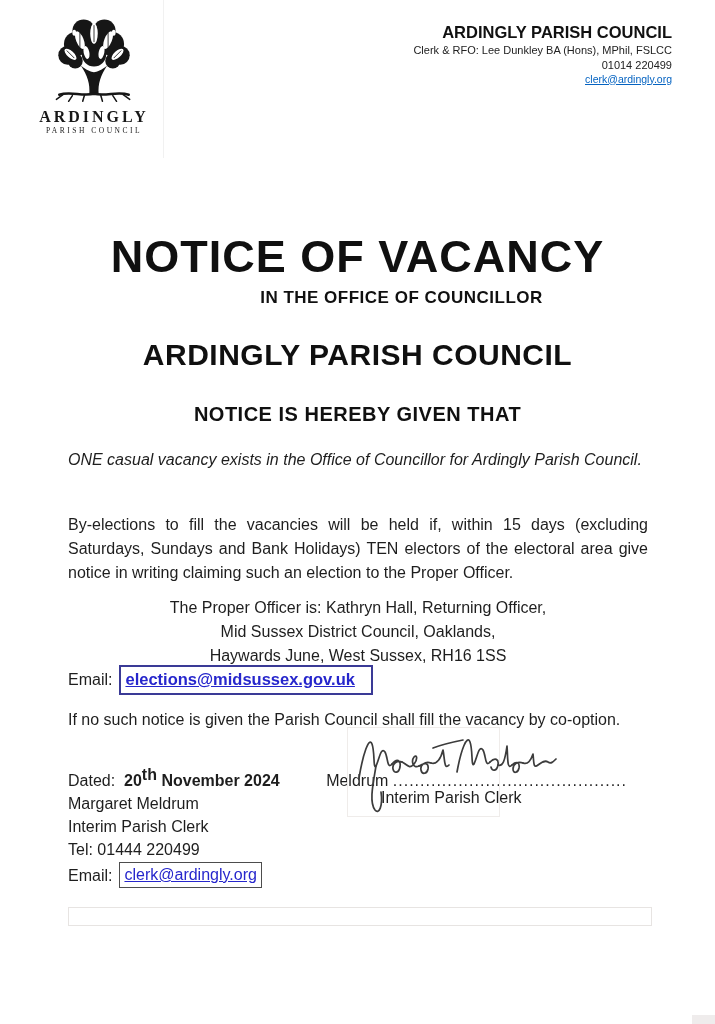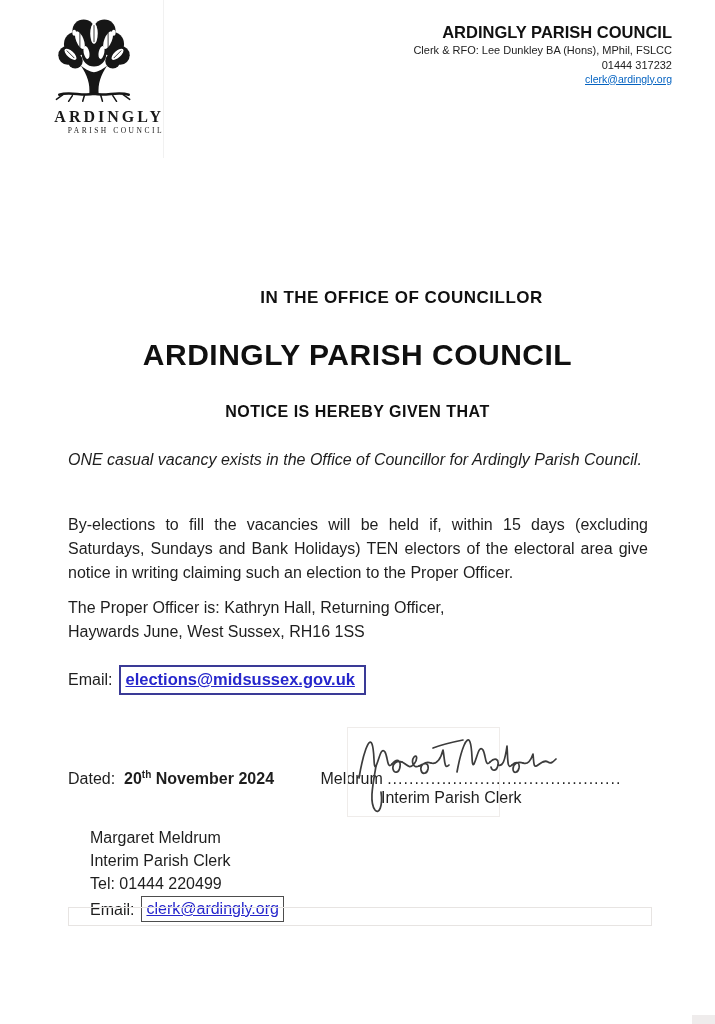--- a/index.html
+++ b/index.html
@@ -2,66 +2,66 @@
 <html><head>
 <meta charset="utf-8">
 <style>
   html,body { margin:0; padding:0; background:#ffffff; }
   .page {
     position:relative; width:715px; height:1024px; margin:0 auto;
     background:#ffffff; overflow:hidden;
     font-family:"Liberation Sans", sans-serif; color:#1e1e1e;
   }
   
-  .logo-block { position:absolute; left:24px; top:12px; width:140px; text-align:right; }
+  .logo-block { position:absolute; left:24px; top:12px; width:140px; text-align:center; }
   .logo-tree { display:block; margin:0 auto; }
   .logo-name { font-family:"Liberation Serif", serif; font-weight:bold; font-size:16px; letter-spacing:3px; color:#181818; margin-top:2px; }
   .logo-sub  { font-family:"Liberation Serif", serif; font-size:7.5px; letter-spacing:2.5px; color:#222; margin-top:0; }
   .logo-edge { position:absolute; left:163px; top:0; width:1px; height:158px; background:#f1f1f1; }
 
   .header-block { position:absolute; right:43px; top:24px; text-align:right; line-height:1; }
   .header-org   { font-size:16.5px; font-weight:bold; color:#111; }
   .header-line  { font-size:11px; margin-top:4px; color:#222; }
   .header-email a, .header-email { color:#0563C1; text-decoration:underline; font-size:10.5px; margin-top:3px; display:block; }
 
   
   .centered { position:absolute; left:0; width:100%; text-align:center; color:#101010; }
   .title-main    { top:231px; font-size:45px; font-weight:bold; letter-spacing:1px; }
   .title-sub     { top:288px; font-size:17px; font-weight:bold; letter-spacing:0.5px;margin-left:44px; }
   .title-council { top:338px; font-size:30px; font-weight:bold; letter-spacing:0.5px; }
-  .title-given   { top:403px; font-size:16px; font-weight:bold; letter-spacing:0.5px; }
+  .title-given   { top:403px; font-size:20px; font-weight:bold; letter-spacing:0.5px; }
 
   
   .bodytext { position:absolute; left:68px; width:580px; font-size:16px; line-height:24px; color:#1e1e1e; }
   .justify { text-align:justify; }
   .p1 { top:448px;font-style:italic; }
   .p2 { top:513px; }
-  .p3 { top:596px; }
+  .p3 { top:596px;text-align:center; }
   .p4 { top:708px; }
 
   .email-row { display:flex; align-items:center; }
   .email-row-1 { top:665px; }
   .email-label { margin-right:7px; }
-  .link-box-1 { border:2px solid #3a3a96; padding:0 9px 1px 4px; }
+  .link-box-1 { border:2px solid #3a3a96; padding:0 16px 1px 4px; }
   .link-box-1 a { color:#2626cc; font-weight:bold; text-decoration:underline; font-size:16.5px; }
   .link-box-2 { border:1px solid #4d4d4d; padding:0 4px 1px 4px; }
   .link-box-2 a { color:#2626cc; text-decoration:underline; font-size:16px; }
 
   .dated-row { top:763px; white-space:nowrap; }
   .dated-strong { font-weight:bold; }
-  .dated-strong sup { font-size:10px; }
+  .dated-strong sup { font-size:16px; }
   .signed-label { margin-left:42px; }
   .sig-dots { letter-spacing:1px; color:#222; }
 
   .sig-imgbox { position:absolute; left:347px; top:727px; width:151px; height:88px; border:1px solid #efecea; }
   .sig-svg { position:absolute; left:345px; top:720px; pointer-events:none; }
   .sig-role { position:absolute; left:381px; top:789px; font-size:16px; color:#1e1e1e; }
 
   
-  .footer-block { position:absolute; left:68px; top:826px; font-size:16px; line-height:23px;margin-left:22px; }
+  .footer-block { position:absolute; left:68px; top:792px; font-size:16px; line-height:23px; }
   .footer-email-row { display:flex; align-items:center; margin-top:1px; }
 
   .empty-box  { position:absolute; left:68px; top:907px; width:582px; height:17px; border:1px solid #e7e4e2; }
   .corner-box { position:absolute; right:0; bottom:0; width:23px; height:9px; background:#efecec; }
 </style>
 </head>
 <body>
 
 <div class="page">
 
@@ -111,43 +111,46 @@
           <path d="M86,88 l7,5"></path>
       </g>
     </svg>
     <div class="logo-name">ARDINGLY</div>
     <div class="logo-sub">PARISH COUNCIL</div>
   </div>
 
   <div class="header-block">
     <div class="header-org">ARDINGLY PARISH COUNCIL</div>
     <div class="header-line">Clerk &amp; RFO: Lee Dunkley BA (Hons), MPhil, FSLCC</div>
-    <div class="header-line">01444 317232</div>
+    <div class="header-line">01014 220499</div>
     <div class="header-email">
         <a href="#">clerk@ardingly.org</a>
       </div>
   </div>
 
+  <div class="centered title-main">NOTICE OF VACANCY</div>
   <div class="centered title-sub">IN THE OFFICE OF COUNCILLOR</div>
   <div class="centered title-council">ARDINGLY PARISH COUNCIL</div>
   <div class="centered title-given">NOTICE IS HEREBY GIVEN THAT</div>
 
   <div class="bodytext justify p1">ONE casual vacancy exists in the Office of Councillor for Ardingly Parish Council.</div>
   <div class="bodytext justify p2">By-elections to fill the vacancies will be held if, within 15 days (excluding Saturdays, Sundays and Bank Holidays) TEN electors of the electoral area give notice in writing claiming such an election to the Proper Officer.</div>
 
   <div class="bodytext p3">
     <div>The Proper Officer is: Kathryn Hall, Returning Officer,</div>
+    <div>Mid Sussex District Council, Oaklands,</div>
     <div>Haywards June, West Sussex, RH16 1SS</div>
   </div>
 
   <div class="bodytext email-row email-row-1">
     <span class="email-label">Email:</span>
     <span class="link-box-1"><a href="#">elections@midsussex.gov.uk</a></span>
   </div>
 
+  <div class="bodytext justify p4">If no such notice is given the Parish Council shall fill the vacancy by co-option.</div>
 
   <div class="bodytext dated-row">
     <span>Dated:</span>
     <span class="dated-strong">&nbsp;<span>20</span><sup>th</sup><span> November 2024</span></span>
     <span class="signed-label">Meldrum</span>
     <span class="sig-dots">...........................................</span>
   </div>
 
   <div class="sig-imgbox"></div>
   <svg class="sig-svg" width="220" height="100" viewBox="0 0 220 100" aria-label="Margaret Meldrum">

